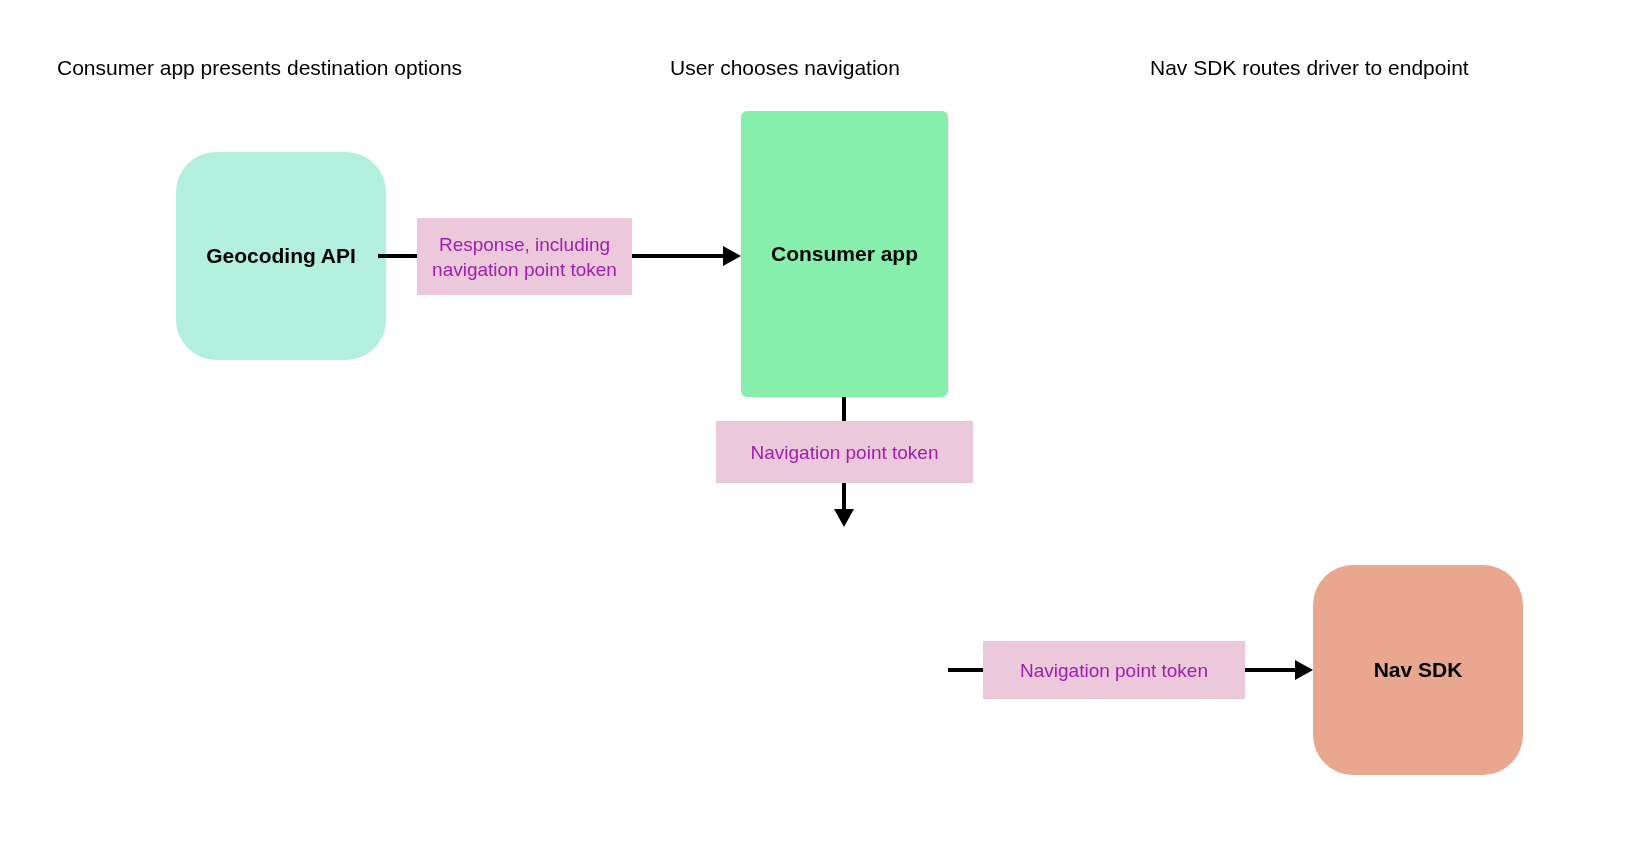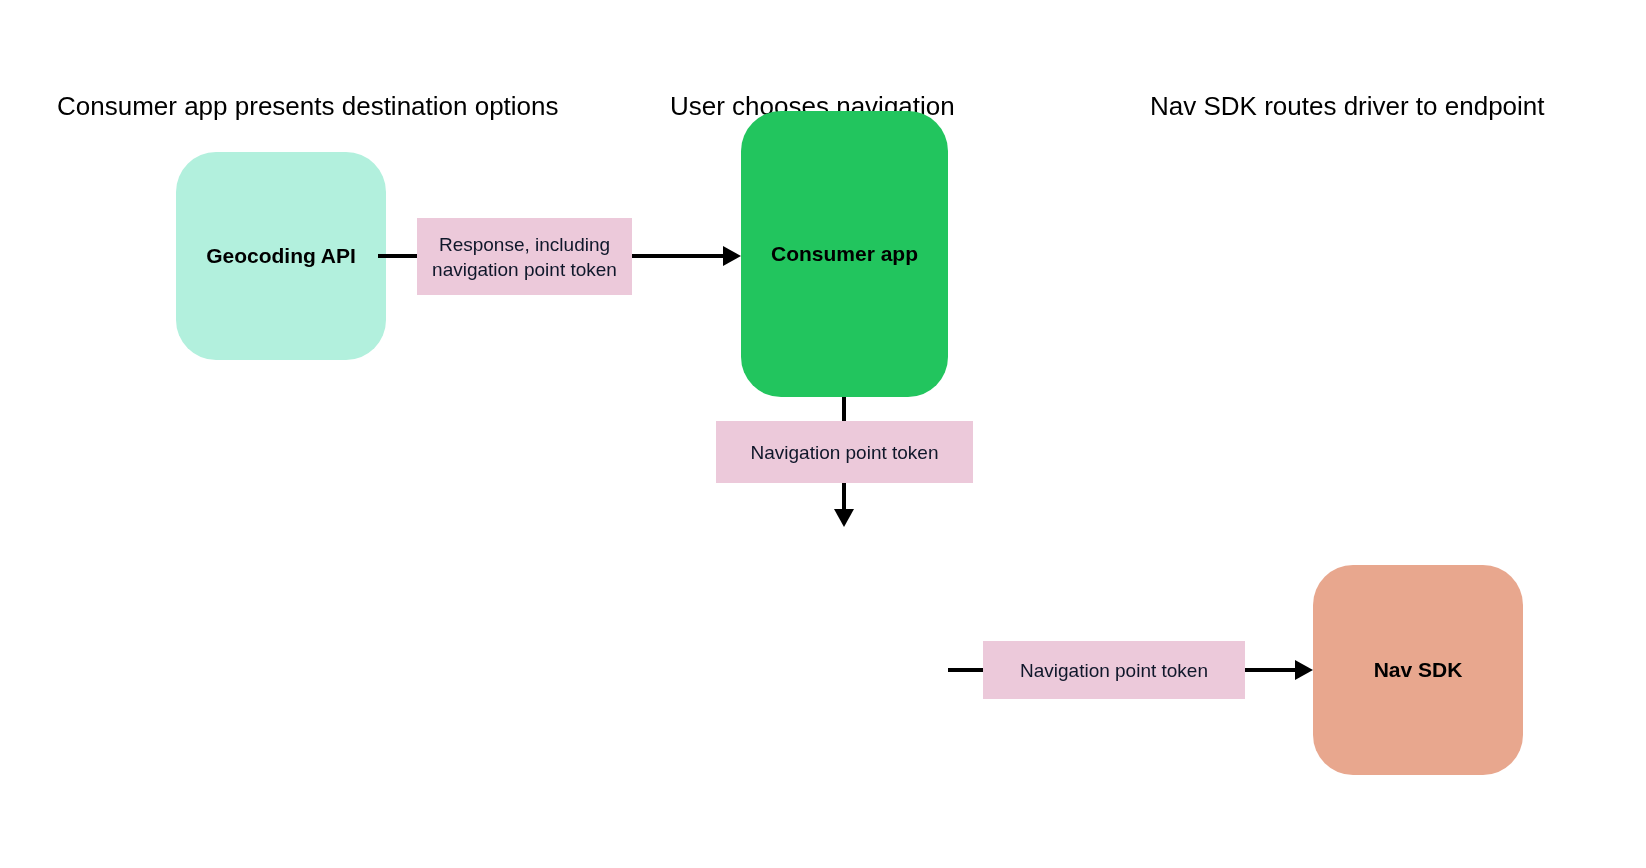--- a/index.html
+++ b/index.html
@@ -11,50 +11,49 @@
     position: relative;
     width: 1646px;
     height: 868px;
     background: #ffffff;
     font-family: "Liberation Sans", sans-serif;
     color: #000000;
     overflow: hidden;
   }
   .phase-label {
     position: absolute;
-    font-size: 26px;
+    font-size: 21px;
     line-height: 24px;
     white-space: nowrap;
     color: #000000;
-    margin-top: 38px;
   }
   .node {
     position: absolute;
     border-radius: 40px;
     display: flex;
     align-items: center;
     justify-content: center;
     font-weight: bold;
     font-size: 21px;
     text-align: center;
     color: #000000;
   }
   .node-green  { background: #b2f0dd; margin-left: 8px; }
-  .node-blue   { background: #22c55e; }
+  .node-blue   { background: #86efac; border-radius: 6px; }
   .node-orange { background: #e8a78e; }
   .edge-label {
     position: absolute;
     background: #ecc9da;
     display: flex;
     align-items: center;
     justify-content: center;
     text-align: center;
     font-size: 19px;
     line-height: 25px;
-    color: #0f172a;
+    color: #a21caf;
     padding: 0 10px;
     box-sizing: border-box;
   }
   .line {
     position: absolute;
     background: #000000;
   }
   .arrowhead-right {
     position: absolute;
     width: 0;

